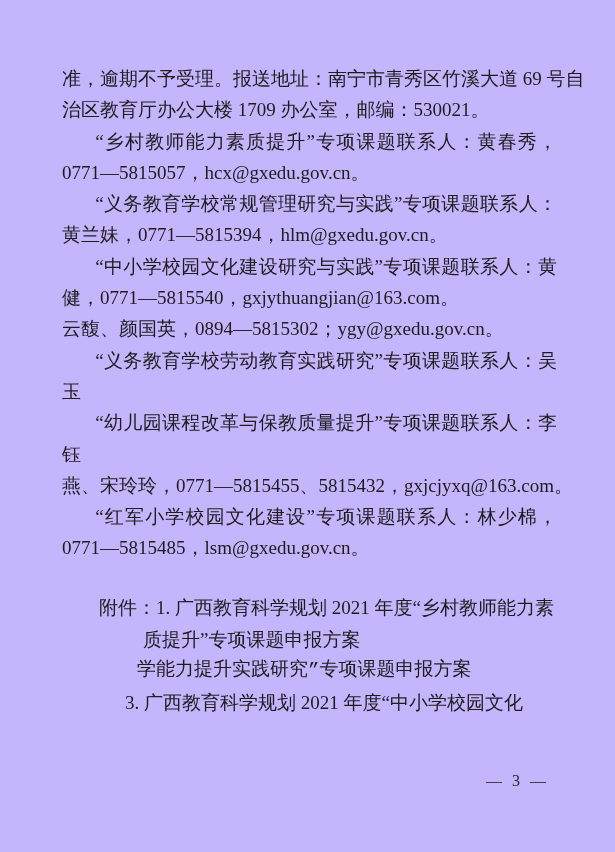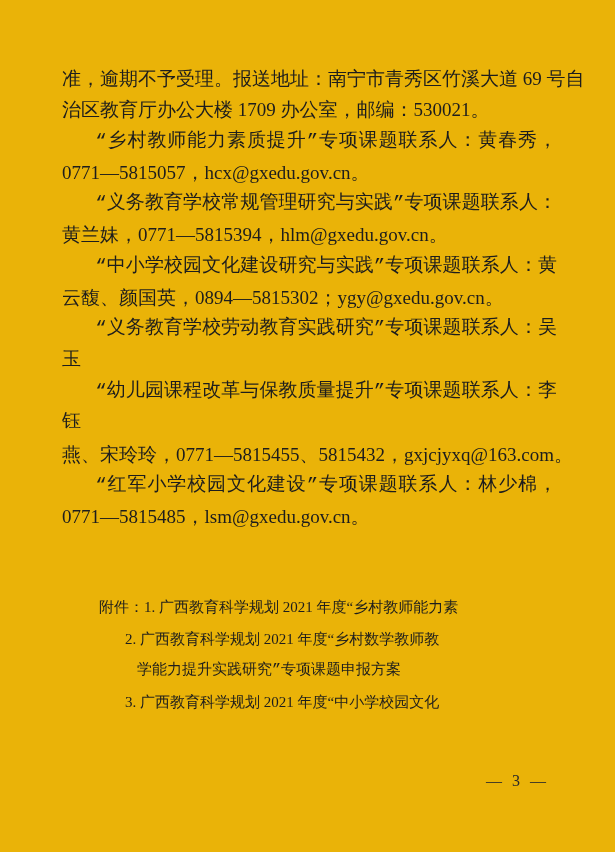--- a/index.html
+++ b/index.html
@@ -4,42 +4,41 @@
 <style>
   html, body { margin: 0; padding: 0; }
   body {
     width: 615px; height: 852px;
     background: #e8e8e8;
     font-family: "Liberation Serif", "DejaVu Serif", serif;
   }
   .page {
     position: relative;
     width: 615px; height: 852px;
-    background: #eab308;
+    background: #c4b5fd;
     color: #1d1d1d;
     overflow: hidden;
   }
   .content {
     position: absolute;
     left: 62px; top: 63px; width: 495px;
     font-size: 19px;
     line-height: 31.3px;
   }
   .line { white-space: nowrap; }
   .indent { text-indent: 1.75em; }
   .spread {
     white-space: normal;
     text-align: justify;
     text-align-last: justify;
-    font-family: Liberation Mono, monospace;
   }
   .attach {
     position: absolute;
     left: 62px; top: 592px; width: 500px;
-    font-size: 15px;
+    font-size: 19px;
     line-height: 31.5px;
   }
   .a-first  { padding-left: 37px; }
   .a-cont1  { padding-left: 81px; }
   .a-num    { padding-left: 63px; }
   .a-cont2  { padding-left: 75px; font-family: Liberation Mono, monospace; }
   .pagenum {
     position: absolute;
     top: 772px; left: 486px;
     font-size: 16px;
@@ -54,30 +53,31 @@
 <div class="page">
 
   <div class="content">
     <div class="line">准，逾期不予受理。报送地址：南宁市青秀区竹溪大道 69 号自</div>
     <div class="line">治区教育厅办公大楼 1709 办公室，邮编：530021。</div>
     <div class="line indent spread">“乡村教师能力素质提升”专项课题联系人：黄春秀，</div>
     <div class="line">0771—5815057，hcx@gxedu.gov.cn。</div>
     <div class="line indent spread">“义务教育学校常规管理研究与实践”专项课题联系人：</div>
     <div class="line">黄兰妹，0771—5815394，hlm@gxedu.gov.cn。</div>
     <div class="line indent spread">“中小学校园文化建设研究与实践”专项课题联系人：黄</div>
+    <div class="line">健，0771—5815540，gxjythuangjian@163.com。</div>
     <div class="line">云馥、颜国英，0894—5815302；ygy@gxedu.gov.cn。</div>
     <div class="line indent spread">“义务教育学校劳动教育实践研究”专项课题联系人：吴玉</div>
     <div class="line indent spread">“幼儿园课程改革与保教质量提升”专项课题联系人：李钰</div>
     <div class="line">燕、宋玲玲，0771—5815455、5815432，gxjcjyxq@163.com。</div>
     <div class="line indent spread">“红军小学校园文化建设”专项课题联系人：林少棉，</div>
     <div class="line">0771—5815485，lsm@gxedu.gov.cn。</div>
   </div>
 
   <div class="attach">
     <div class="line a-first">附件：1. 广西教育科学规划 2021 年度“乡村教师能力素</div>
-    <div class="line a-num">2. 广西教育科学规划 2021 年度“乡村数学教师教</div>
+    <div class="line a-cont1">质提升”专项课题申报方案</div>
     <div class="line a-cont2">学能力提升实践研究”专项课题申报方案</div>
     <div class="line a-num">3. 广西教育科学规划 2021 年度“中小学校园文化</div>
   </div>
 
   <div class="pagenum">— 3 —</div>
 
 </div>
 
 </body></html>

